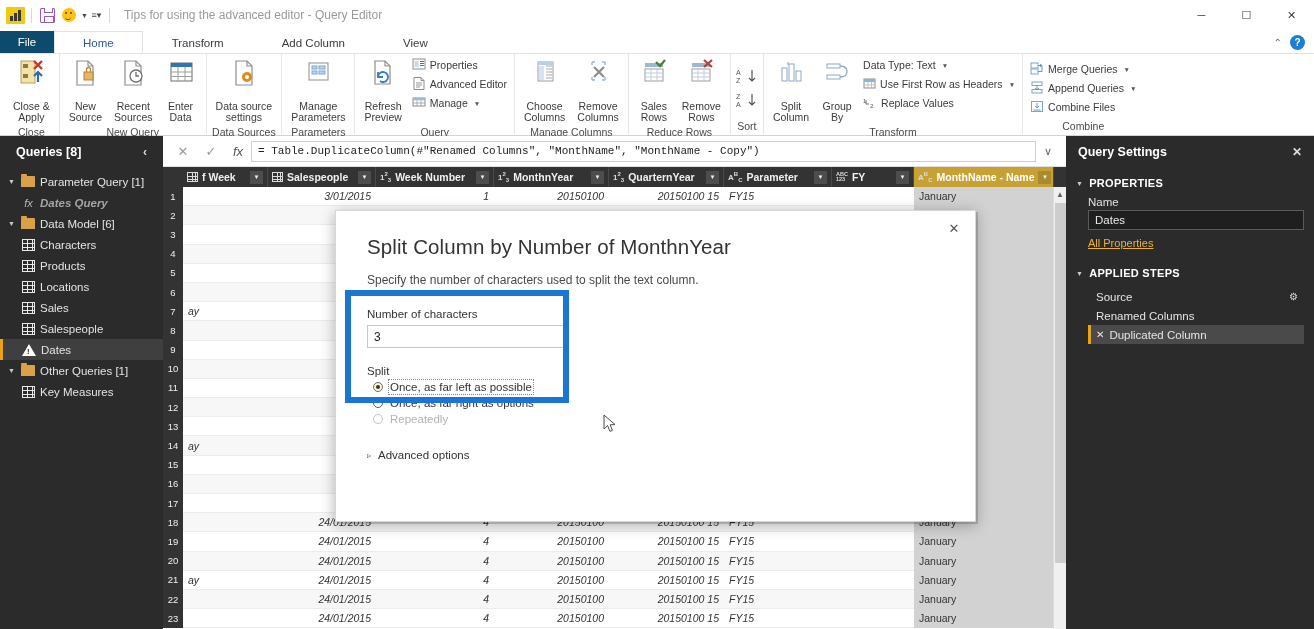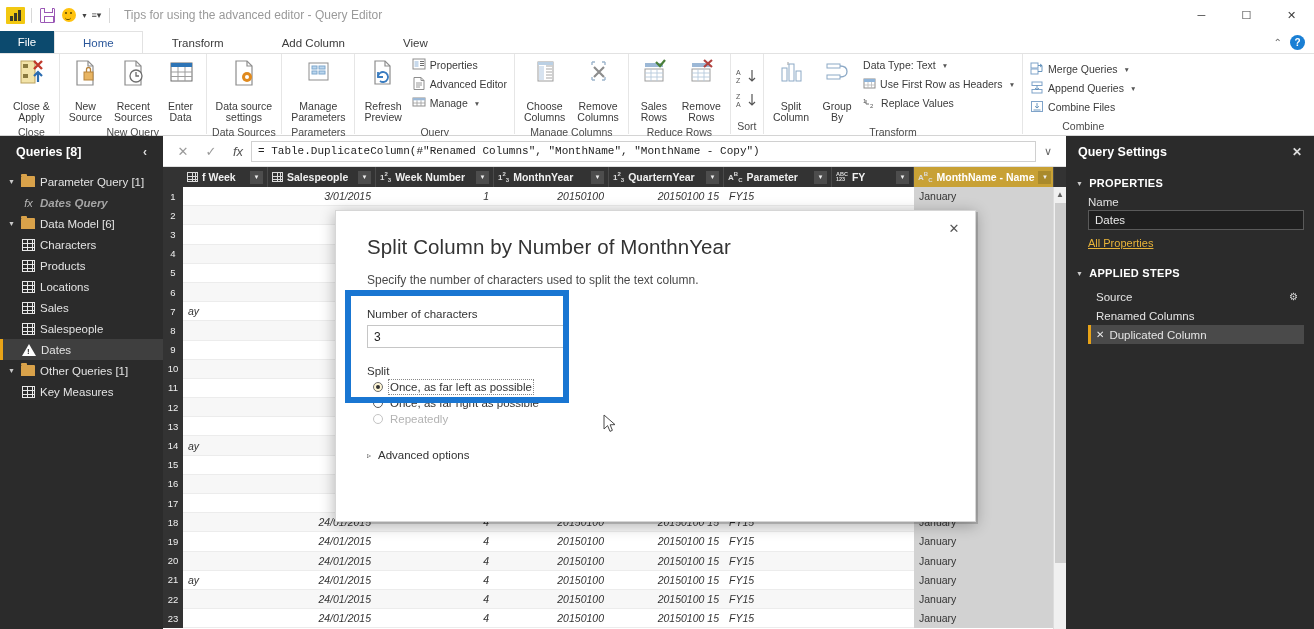--- a/index.html
+++ b/index.html
@@ -1182,21 +1182,21 @@
     <div class="dlg-input">3</div>
 
     <div class="dlg-split-label">Split</div>
 
     <div class="radio-row focused">
       <span class="radio checked"></span>
       <span class="rlabel">Once, as far left as possible</span>
     </div>
     <div class="radio-row">
       <span class="radio"></span>
-      <span class="rlabel">Once, as far right as possible</span>
+      <span class="rlabel">Once, as far right as options</span>
     </div>
     <div class="radio-row disabled">
       <span class="radio"></span>
       <span class="rlabel">Repeatedly</span>
     </div>
 
     <div class="adv-opts">
       <span class="tri">▹</span>
       <span>Advanced options</span>
     </div>

